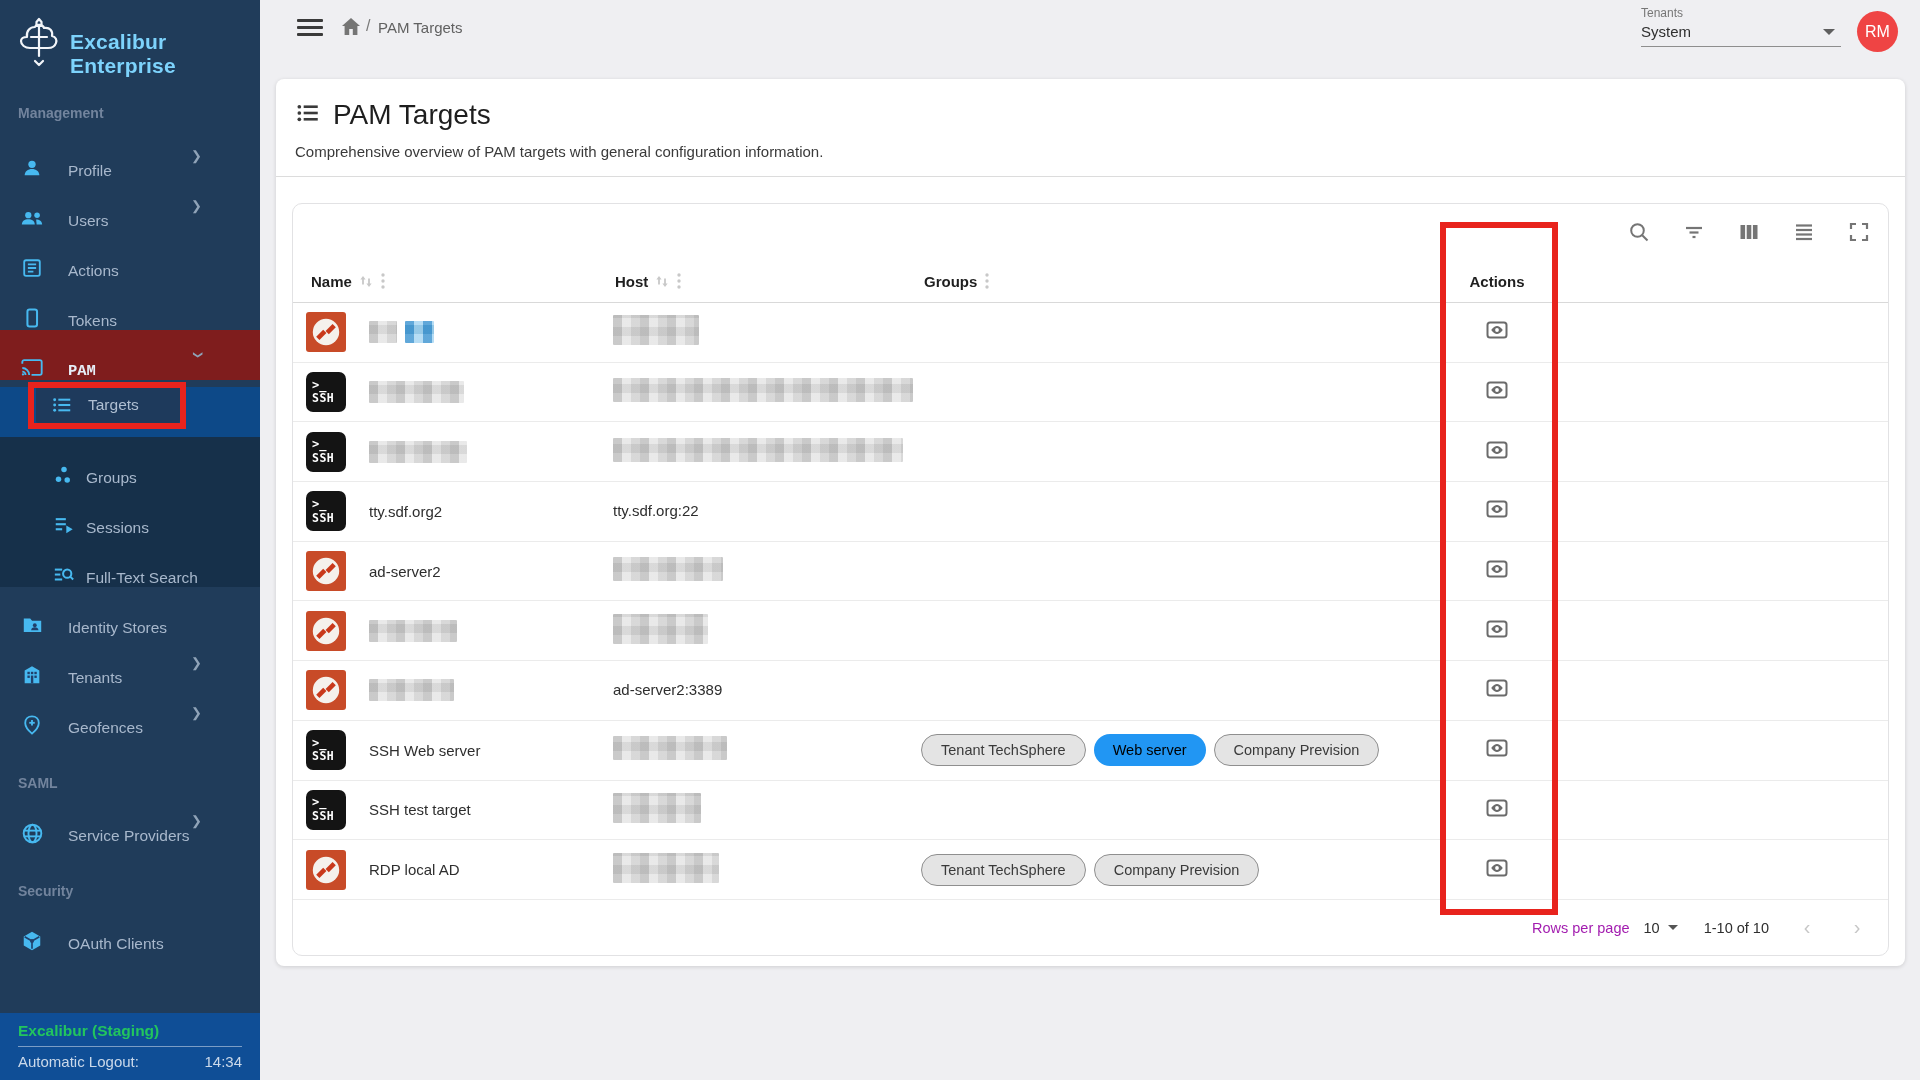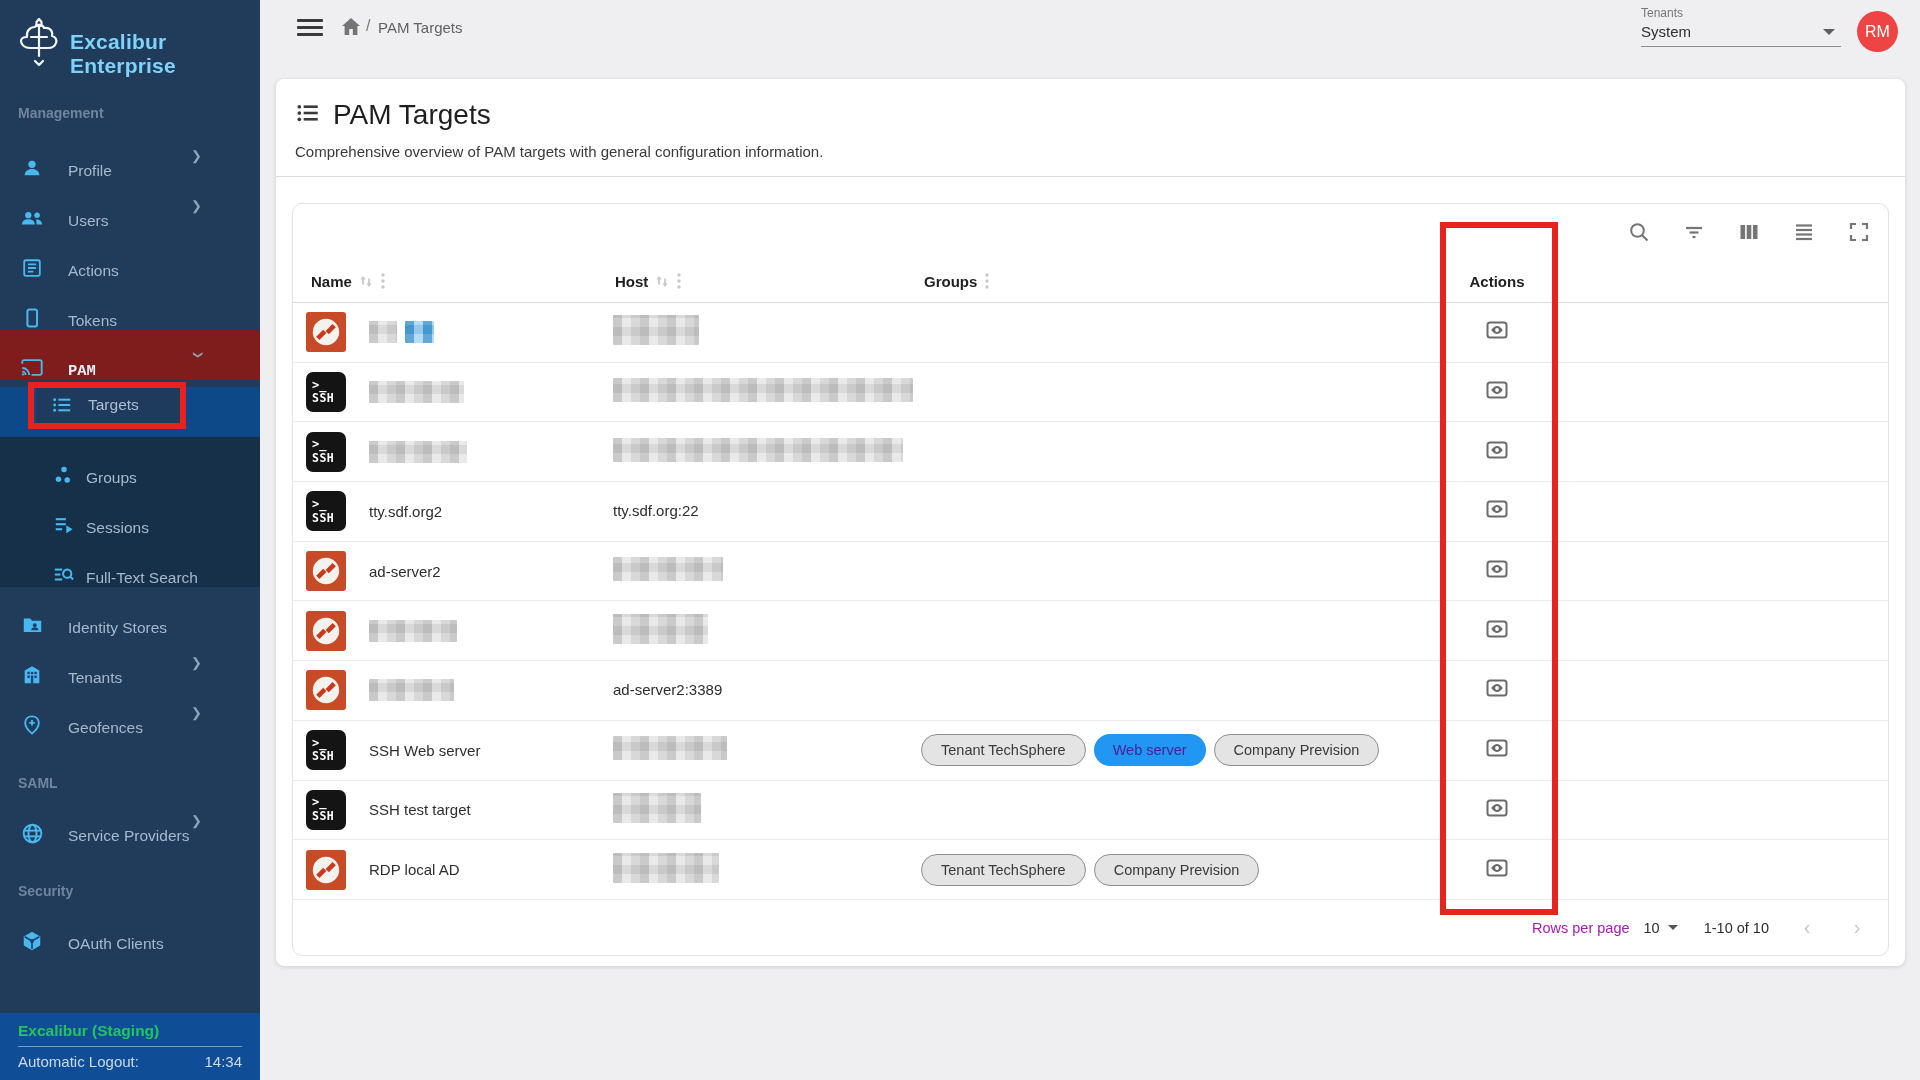--- a/index.html
+++ b/index.html
@@ -83,21 +83,21 @@
       repeating-linear-gradient(90deg, rgba(125,125,125,.30) 0 9px, rgba(225,225,225,.18) 9px 18px, rgba(150,150,150,.22) 18px 27px),
       repeating-linear-gradient(0deg, rgba(255,255,255,.30) 0 9px, rgba(0,0,0,.05) 9px 18px); }
   .mosaic.blue { background-color:#6FBCEA;
     background-image:
       repeating-linear-gradient(90deg, rgba(30,120,190,.45) 0 9px, rgba(255,255,255,.30) 9px 18px),
       repeating-linear-gradient(0deg, rgba(255,255,255,.28) 0 9px, rgba(0,0,0,.06) 9px 18px); }
   .mblocks { display:flex; align-items:center; gap:8px; }
 
   .chip { height:32px; display:flex; align-items:center; padding:0 19px; border-radius:16px; font-size:14.5px; white-space:nowrap; }
   .chip.outlined { background:#E4E4E4; border:1px solid #8F8F8F; color:#3A3A3A; }
-  .chip.primary { background:#2196F3; color:#4c1d95; }
+  .chip.primary { background:#2196F3; color:#000000; }
 
   .eye-btn { width:34px; height:30px; display:flex; align-items:center; justify-content:center; cursor:pointer; }
 
   .tfoot { height:56px; display:flex; align-items:center; justify-content:flex-end; padding-right:19px; font-size:14.5px; }
   .rpp-label { color:#a21caf; }
   .rpp-value { margin-left:14px; color:#2E2E2E; display:flex; align-items:center; gap:8px; cursor:pointer; }
   .rpp-caret { width:0; height:0; border-left:5px solid transparent; border-right:5px solid transparent; border-top:5px solid #555; }
   .range-text { margin-left:26px; color:#2E2E2E; }
   .page-arrow { margin-left:26px; color:#C6C6C6; font-size:20px; cursor:pointer; width:24px; text-align:center; }
 

